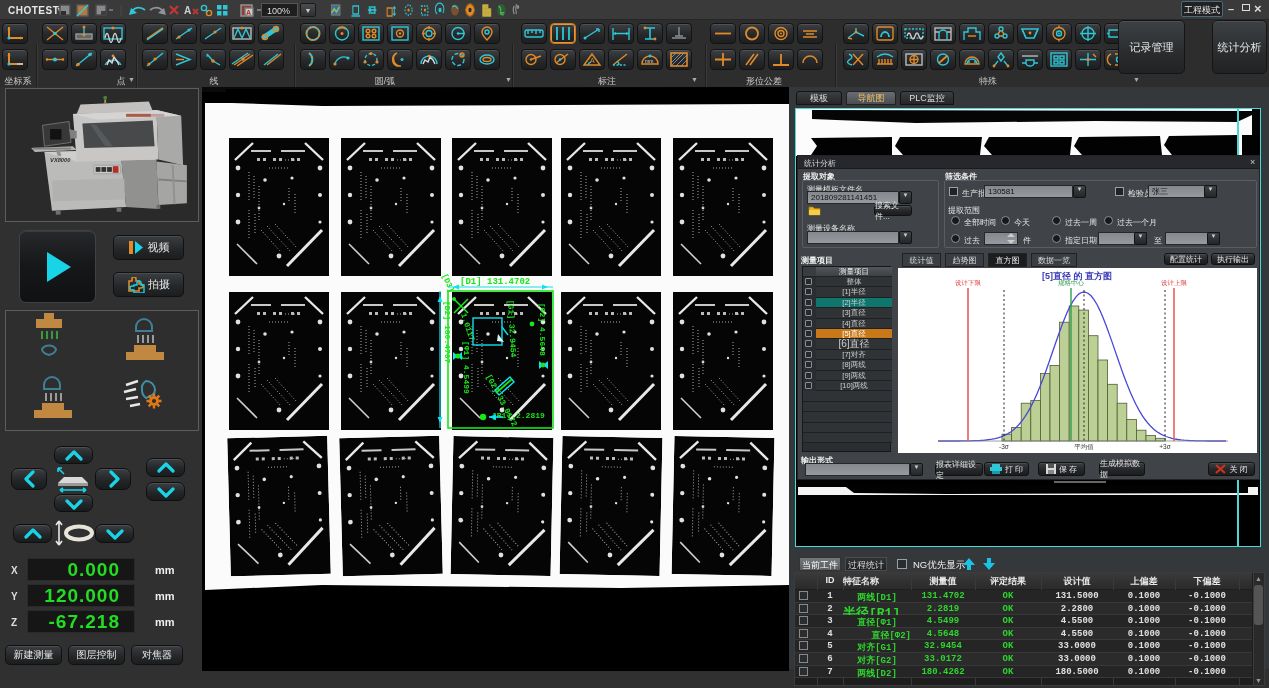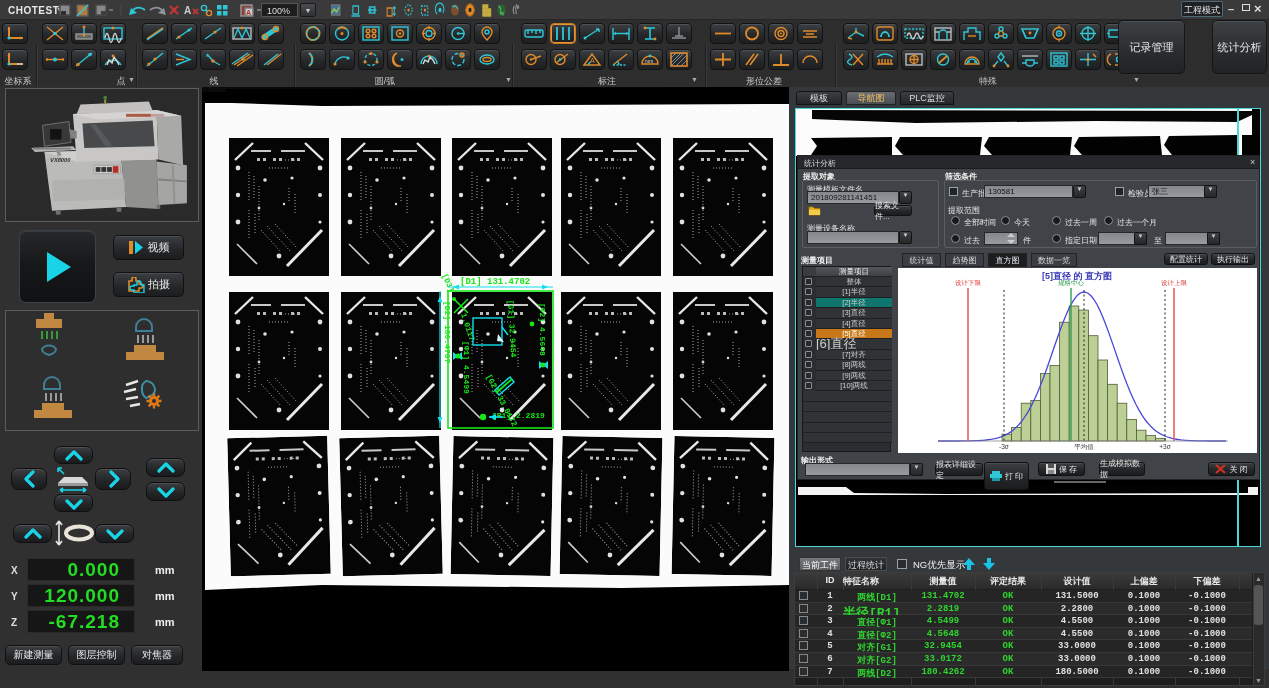--- a/index.html
+++ b/index.html
@@ -998,21 +998,21 @@
         <div style="position:absolute;left:13px;top:20.4px;width:76px;height:10.4px;color:#ccc;font-size:7.5px;text-align:center;line-height:10px; background:#303336;border-bottom:1px solid #1e2022">[1]半径</div>
         <div style="position:absolute;left:2px;top:21.4px;width:7px;height:7px;background:#26292c;border:1px solid #8a8f94;border-radius:1px"></div>
         <div style="position:absolute;left:13px;top:30.799999999999997px;width:76px;height:10.4px;color:#ccc;font-size:7.5px;text-align:center;line-height:10px; background:#0f766e;border-bottom:1px solid #1e2022">[2]半径</div>
         <div style="position:absolute;left:2px;top:31.799999999999997px;width:7px;height:7px;background:#26292c;border:1px solid #8a8f94;border-radius:1px"></div>
         <div style="position:absolute;left:13px;top:41.199999999999996px;width:76px;height:10.4px;color:#ccc;font-size:7.5px;text-align:center;line-height:10px; background:#303336;border-bottom:1px solid #1e2022">[3]直径</div>
         <div style="position:absolute;left:2px;top:42.199999999999996px;width:7px;height:7px;background:#26292c;border:1px solid #8a8f94;border-radius:1px"></div>
         <div style="position:absolute;left:13px;top:51.599999999999994px;width:76px;height:10.4px;color:#ccc;font-size:7.5px;text-align:center;line-height:10px; background:#303336;border-bottom:1px solid #1e2022">[4]直径</div>
         <div style="position:absolute;left:2px;top:52.599999999999994px;width:7px;height:7px;background:#26292c;border:1px solid #8a8f94;border-radius:1px"></div>
         <div style="position:absolute;left:13px;top:61.99999999999999px;width:76px;height:10.4px;color:#ccc;font-size:7.5px;text-align:center;line-height:10px; background:#c87818;color:#fff;border-bottom:1px solid #1e2022">[5]直径</div>
         <div style="position:absolute;left:2px;top:62.99999999999999px;width:7px;height:7px;background:#26292c;border:1px solid #8a8f94;border-radius:1px"></div>
-        <div style="position:absolute;left:13px;top:72.39999999999999px;width:76px;height:10.4px;color:#ccc;font-size:13px;line-height:10px; background:#303336;border-bottom:1px solid #1e2022">[6]直径</div>
+        <div style="position:absolute;left:13px;top:72.39999999999999px;width:76px;height:10.4px;color:#ccc;font-size:10px;text-align:center;line-height:10px; background:#303336;border-bottom:1px solid #1e2022">[6]直径</div>
         <div style="position:absolute;left:2px;top:73.39999999999999px;width:7px;height:7px;background:#26292c;border:1px solid #8a8f94;border-radius:1px"></div>
         <div style="position:absolute;left:13px;top:82.8px;width:76px;height:10.4px;color:#ccc;font-size:7.5px;text-align:center;line-height:10px; background:#303336;border-bottom:1px solid #1e2022">[7]对齐</div>
         <div style="position:absolute;left:2px;top:83.8px;width:7px;height:7px;background:#26292c;border:1px solid #8a8f94;border-radius:1px"></div>
         <div style="position:absolute;left:13px;top:93.2px;width:76px;height:10.4px;color:#ccc;font-size:7.5px;text-align:center;line-height:10px; background:#303336;border-bottom:1px solid #1e2022">[8]两线</div>
         <div style="position:absolute;left:2px;top:94.2px;width:7px;height:7px;background:#26292c;border:1px solid #8a8f94;border-radius:1px"></div>
         <div style="position:absolute;left:13px;top:103.60000000000001px;width:76px;height:10.4px;color:#ccc;font-size:7.5px;text-align:center;line-height:10px; background:#303336;border-bottom:1px solid #1e2022">[9]两线</div>
         <div style="position:absolute;left:2px;top:104.60000000000001px;width:7px;height:7px;background:#26292c;border:1px solid #8a8f94;border-radius:1px"></div>
         <div style="position:absolute;left:13px;top:114.00000000000001px;width:76px;height:10.4px;color:#ccc;font-size:7.5px;text-align:center;line-height:10px; background:#303336;border-bottom:1px solid #1e2022">[10]两线</div>
         <div style="position:absolute;left:2px;top:115.00000000000001px;width:7px;height:7px;background:#26292c;border:1px solid #8a8f94;border-radius:1px"></div>
         <div style="position:absolute;left:0px;top:124.40000000000002px;width:89px;height:10.4px;background:#303336;border-bottom:1px solid #1e2022"></div>
@@ -1057,21 +1057,21 @@
 <text x="173" y="17" fill="#30a050" font-size="6.5" text-anchor="middle">规格中心</text>
 <text x="106" y="181" fill="#333" font-size="6.5" text-anchor="middle">-3σ</text>
 <text x="186" y="181" fill="#333" font-size="6.5" text-anchor="middle">平均值</text>
 <text x="267" y="181" fill="#333" font-size="6.5" text-anchor="middle">+3σ</text>
 <path d="M40 173 H330" stroke="#888" stroke-width="0.8"></path>
 </svg>
 <div class="grplab" style="left:3px;top:299px">输出形式</div>
 <div class="field" style="left:7px;top:307px;width:105px;height:13px"></div>
 <div class="ddbtn" style="left:112px;top:307px;height:13px">▼</div>
 <div class="dbtn" style="left:137px;top:307px;width:48px;height:13px">报表详细设定</div>
-<div class="dbtn" style="left:186px;top:306px;width:45px;height:28px"><svg width="12" height="10" style="margin-right:3px" viewBox="0 0 12 10">
+<div class="dbtn" style="left:186px;top:306px;width:45px;height:14px"><svg width="12" height="10" style="margin-right:3px" viewBox="0 0 12 10">
           <rect x="2" y="0" width="8" height="3" fill="#2fc6d6"></rect>
           <rect x="0" y="3" width="12" height="4" fill="#2fc6d6"></rect>
           <rect x="2" y="7" width="8" height="3" fill="#1a9aa8"></rect>
         </svg>打 印</div>
 <div class="dbtn" style="left:240px;top:306px;width:47px;height:14px"><svg width="10" height="10" style="margin-right:3px" viewBox="0 0 10 10">
           <rect width="10" height="10" fill="#d8d8d8"></rect>
           <rect x="2" y="0" width="6" height="4" fill="#555"></rect>
           <rect x="2" y="6" width="6" height="4" fill="#888"></rect>
         </svg>保 存</div>
 <div class="dbtn" style="left:301px;top:306px;width:46px;height:14px">生成模拟数据</div>
@@ -1130,21 +1130,21 @@
       <div style="position:absolute;left:22px;top:43.2px;width:26px;color:#e0e0e0;font-size:9px;font-weight:bold;font-family:Liberation Mono,monospace;text-align:center">3</div>
       <div style="position:absolute;left:48px;top:43.2px;width:68px;color:#2fd42f;font-size:9px;font-weight:bold;font-family:Liberation Mono,monospace;text-align:center">直径[Φ1]</div>
       <div style="position:absolute;left:116px;top:43.2px;width:64px;color:#2fd42f;font-size:9px;font-weight:bold;font-family:Liberation Mono,monospace;text-align:center">4.5499</div>
       <div style="position:absolute;left:180px;top:43.2px;width:66px;color:#2fd42f;font-size:9px;font-weight:bold;font-family:Liberation Mono,monospace;text-align:center">OK</div>
       <div style="position:absolute;left:246px;top:43.2px;width:72px;color:#e0e0e0;font-size:9px;font-weight:bold;font-family:Liberation Mono,monospace;text-align:center">4.5500</div>
       <div style="position:absolute;left:318px;top:43.2px;width:62px;color:#e0e0e0;font-size:9px;font-weight:bold;font-family:Liberation Mono,monospace;text-align:center">0.1000</div>
       <div style="position:absolute;left:380px;top:43.2px;width:64px;color:#e0e0e0;font-size:9px;font-weight:bold;font-family:Liberation Mono,monospace;text-align:center">-0.1000</div>
       <div style="position:absolute;left:0;top:54.800000000000004px;width:457px;height:12.6px;background:#2b2b2b;border-bottom:1px solid #383838"></div>
       <div style="position:absolute;left:4px;top:55.800000000000004px;width:9px;height:9px;background:#2a2d30;border:1px solid #888"></div>
       <div style="position:absolute;left:22px;top:55.800000000000004px;width:26px;color:#e0e0e0;font-size:9px;font-weight:bold;font-family:Liberation Mono,monospace;text-align:center">4</div>
-      <div style="position:absolute;left:48px;top:55.800000000000004px;width:68px;color:#2fd42f;font-size:9px;font-weight:bold;font-family:Liberation Mono,monospace;text-align:center">直径[Φ2]</div>
+      <div style="position:absolute;left:48px;top:55.800000000000004px;width:68px;color:#2fd42f;font-size:9px;font-weight:bold;font-family:Liberation Mono,monospace;text-align:right">直径[Φ2]</div>
       <div style="position:absolute;left:116px;top:55.800000000000004px;width:64px;color:#2fd42f;font-size:9px;font-weight:bold;font-family:Liberation Mono,monospace;text-align:center">4.5648</div>
       <div style="position:absolute;left:180px;top:55.800000000000004px;width:66px;color:#2fd42f;font-size:9px;font-weight:bold;font-family:Liberation Mono,monospace;text-align:center">OK</div>
       <div style="position:absolute;left:246px;top:55.800000000000004px;width:72px;color:#e0e0e0;font-size:9px;font-weight:bold;font-family:Liberation Mono,monospace;text-align:center">4.5500</div>
       <div style="position:absolute;left:318px;top:55.800000000000004px;width:62px;color:#e0e0e0;font-size:9px;font-weight:bold;font-family:Liberation Mono,monospace;text-align:center">0.1000</div>
       <div style="position:absolute;left:380px;top:55.800000000000004px;width:64px;color:#e0e0e0;font-size:9px;font-weight:bold;font-family:Liberation Mono,monospace;text-align:center">-0.1000</div>
       <div style="position:absolute;left:0;top:67.4px;width:457px;height:12.6px;background:#252525;border-bottom:1px solid #383838"></div>
       <div style="position:absolute;left:4px;top:68.4px;width:9px;height:9px;background:#2a2d30;border:1px solid #888"></div>
       <div style="position:absolute;left:22px;top:68.4px;width:26px;color:#e0e0e0;font-size:9px;font-weight:bold;font-family:Liberation Mono,monospace;text-align:center">5</div>
       <div style="position:absolute;left:48px;top:68.4px;width:68px;color:#2fd42f;font-size:9px;font-weight:bold;font-family:Liberation Mono,monospace;text-align:center">对齐[G1]</div>
       <div style="position:absolute;left:116px;top:68.4px;width:64px;color:#2fd42f;font-size:9px;font-weight:bold;font-family:Liberation Mono,monospace;text-align:center">32.9454</div>

